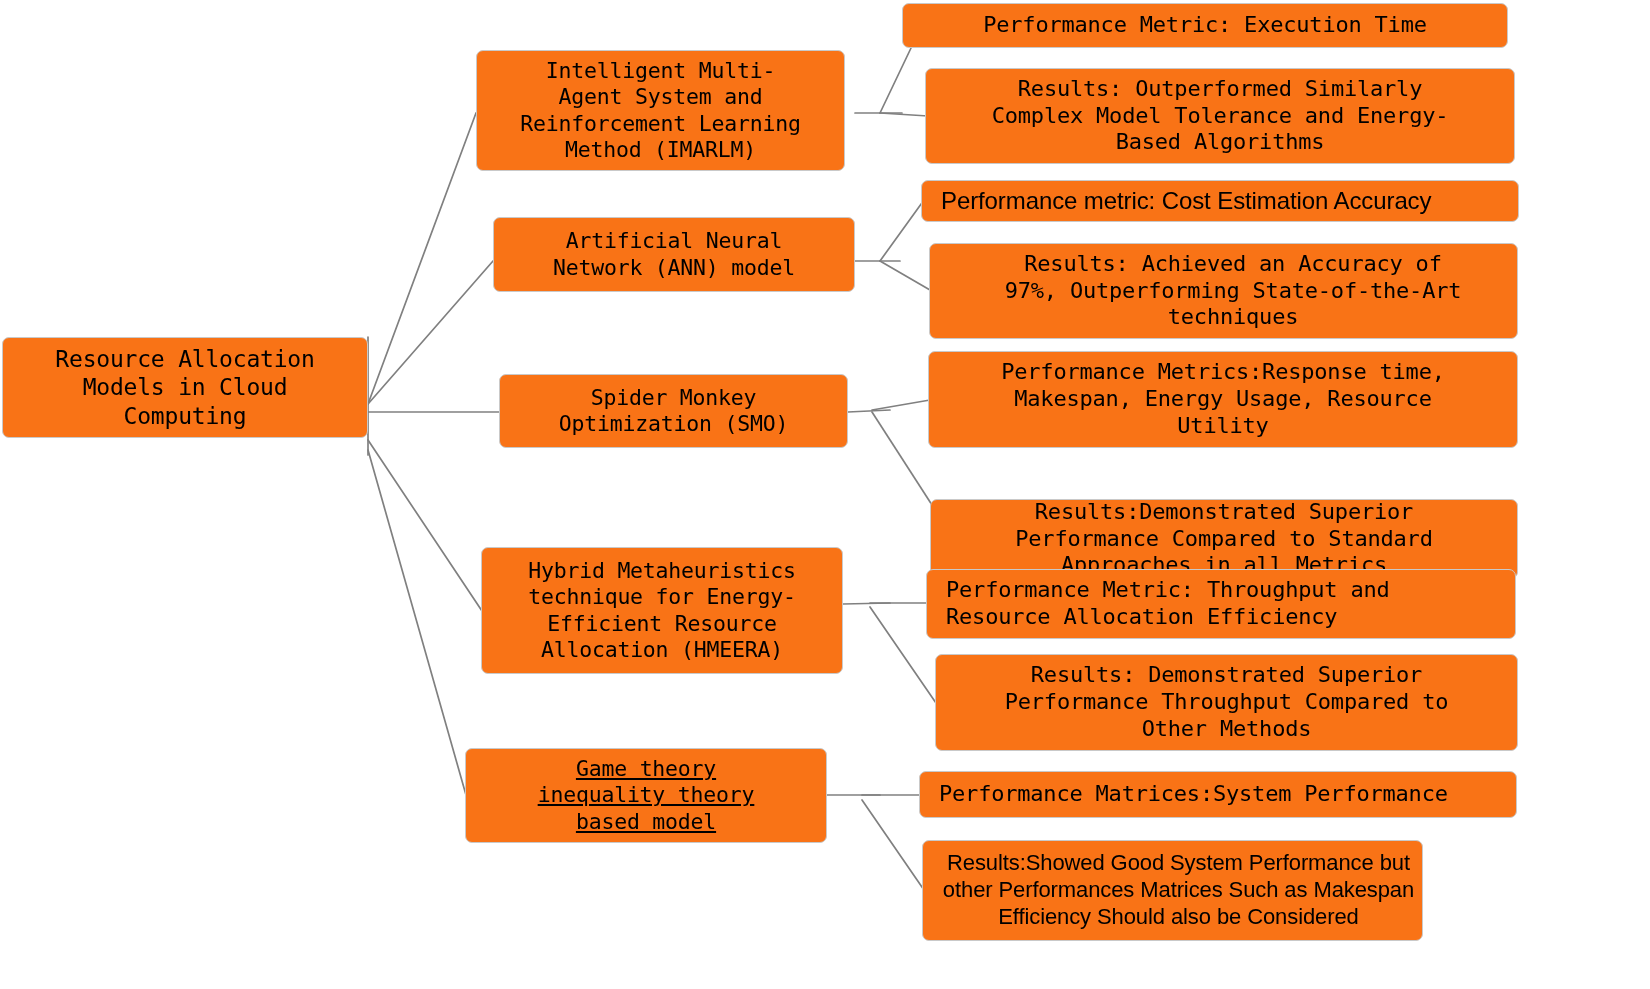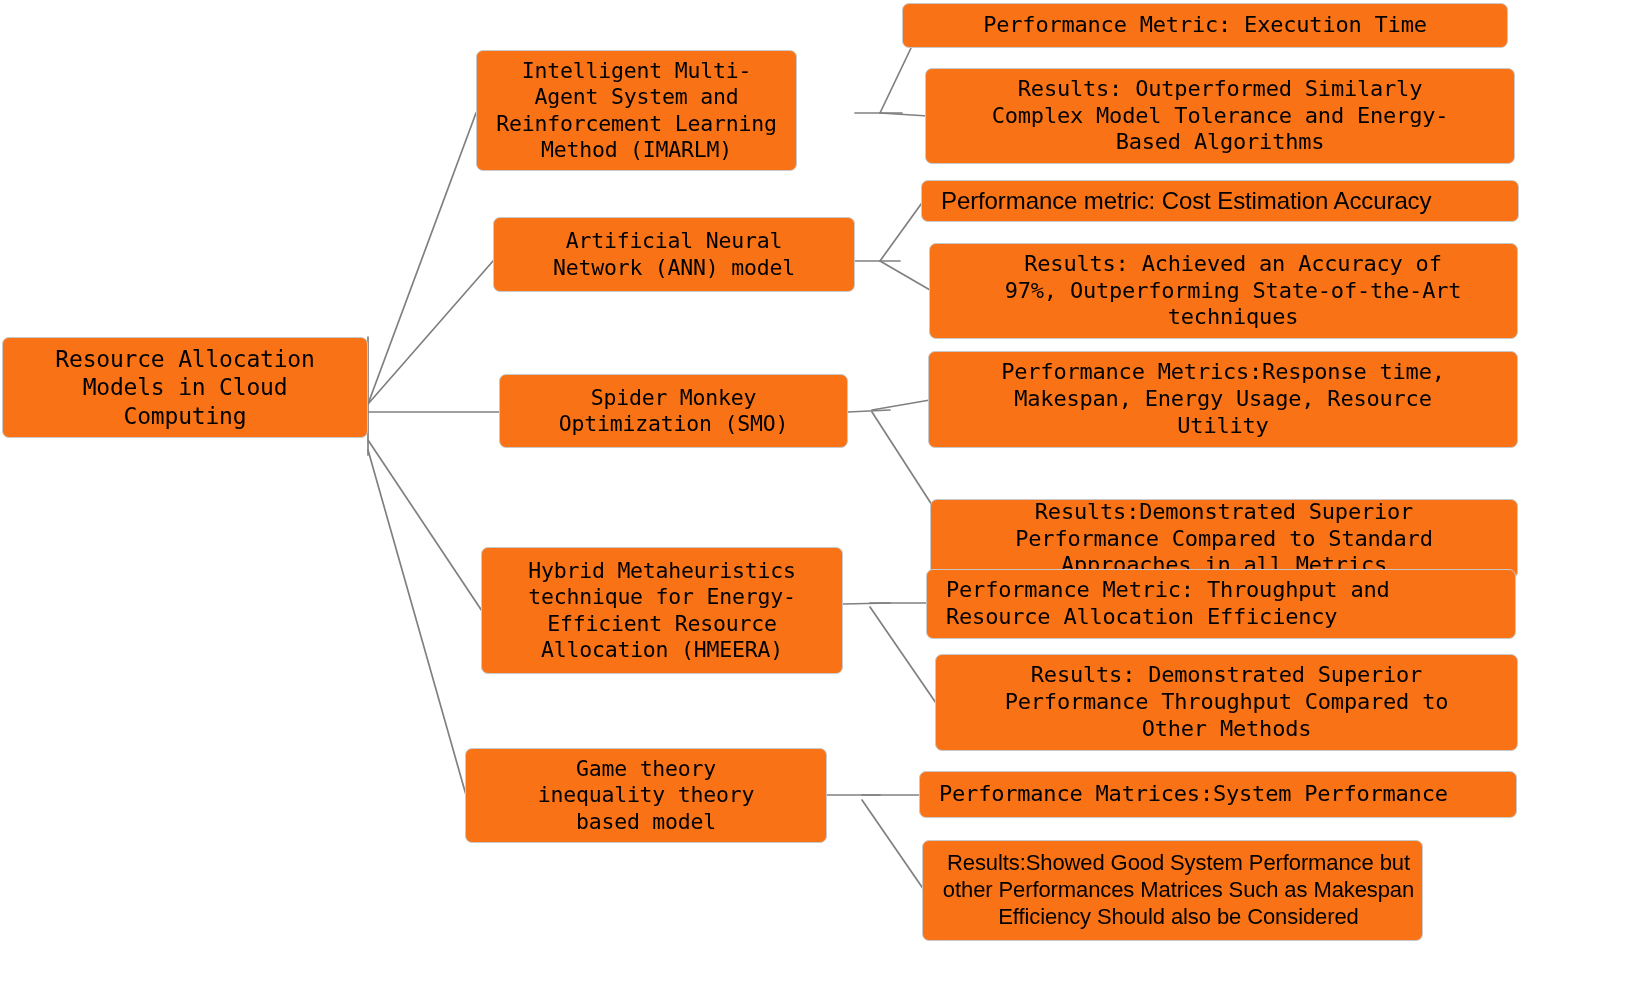--- a/index.html
+++ b/index.html
@@ -89,21 +89,21 @@
       <line x1="827" y1="795" x2="880" y2="795"></line>
       <line x1="862" y1="795" x2="920" y2="795"></line>
       <line x1="862" y1="800" x2="924" y2="890"></line>
     </g>
   </svg>
 
   <div class="node mono center" style="left:2px; top:337px; width:366px; height:101px; font-size:23px;">Resource Allocation
 Models in Cloud
 Computing</div>
 
-  <div class="node mono center" style="left:476px; top:50px; width:321px; height:121px; font-size:21.5px;">Intelligent Multi-
+  <div class="node mono center" style="left:476px; top:50px; width:369px; height:121px; font-size:21.5px;">Intelligent Multi-
 Agent System and
 Reinforcement Learning
 Method (IMARLM)</div>
   <div class="node mono center" style="left:902px; top:3px; width:606px; height:45px; font-size:22px;">Performance Metric: Execution Time</div>
   <div class="node mono center" style="left:925px; top:68px; width:590px; height:96px; font-size:22px;">Results: Outperformed Similarly
 Complex Model Tolerance and Energy-
 Based Algorithms</div>
 
   <div class="node mono center" style="left:493px; top:217px; width:362px; height:75px; font-size:21.5px;">Artificial Neural
 Network (ANN) model</div>
@@ -124,21 +124,21 @@
   <div class="node mono center" style="left:481px; top:547px; width:362px; height:127px; font-size:21.5px;">Hybrid Metaheuristics
 technique for Energy-
 Efficient Resource
 Allocation (HMEERA)</div>
   <div class="node mono left" style="left:926px; top:569px; width:590px; height:70px; font-size:22px;">Performance Metric: Throughput and
 Resource Allocation Efficiency</div>
   <div class="node mono center" style="left:935px; top:654px; width:583px; height:97px; font-size:22px;">Results: Demonstrated Superior
 Performance Throughput Compared to
 Other Methods</div>
 
-  <div class="node mono center" style="left:465px; top:748px; width:362px; height:95px; font-size:21.5px;">Game theory
+  <div class="node mono center" style="left:465px; top:748px; width:362px; height:95px; font-size:21.5px;text-decoration:underline;">Game theory
 inequality theory
 based model</div>
   <div class="node mono left" style="left:919px; top:771px; width:598px; height:47px; font-size:22px;">Performance Matrices:System Performance</div>
   <div class="node sans center" style="left:922px; top:840px; width:501px; height:101px; font-size:22px;padding-left:12px;">Results:Showed Good System Performance but
 other Performances Matrices Such as Makespan
 Efficiency Should also be Considered</div>
 
 </div>
 
 </body></html>

